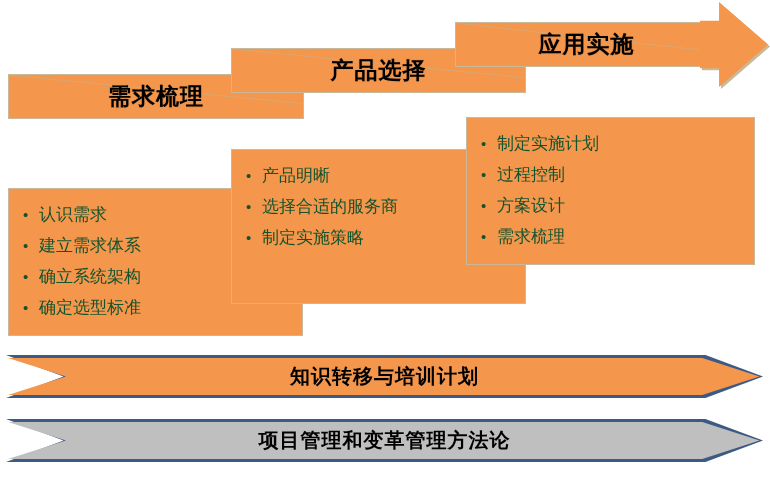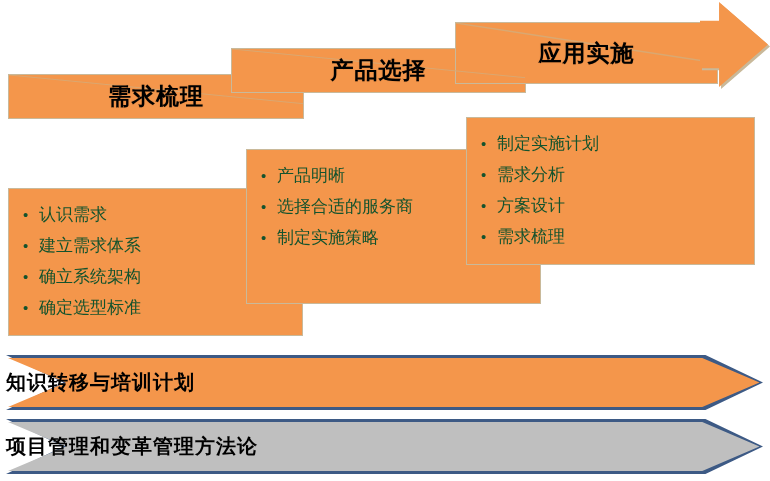--- a/index.html
+++ b/index.html
@@ -46,21 +46,21 @@
     z-index: 1;
     pointer-events: none;
   }
   .stage-band .diag line {
     stroke: #D9A872;
     stroke-width: 1;
   }
 
   #band-1 { left: 8px;   top: 74px; width: 296px; height: 45px; }
   #band-2 { left: 231px; top: 48px; width: 295px; height: 45px; }
-  #band-3 { left: 455px; top: 22px; width: 263px; height: 62px; justify-content: center; }
+  #band-3 { left: 455px; top: 22px; width: 263px; height: 45px; justify-content: center; }
 
   
   #arrow-head {
     position: absolute;
     left: 700px;
     top: 2px;
     width: 68px;
     height: 85px;
     background: #F4964B;
     clip-path: polygon(0% 22%, 28% 22%, 28% 0%, 100% 50%, 28% 100%, 28% 78%, 0% 78%);
@@ -100,31 +100,32 @@
   }
   .detail-box li::before {
     content: "\2022";
     position: absolute;
     left: 0;
     top: 0;
     font-size: 15px;
   }
 
   #detail-1 { left: 8px;   top: 188px; width: 295px; height: 148px; }
-  #detail-2 { left: 246px; top: 149px; width: 295px; height: 155px; z-index: 4; }
+  #detail-2 { left: 231px; top: 149px; width: 295px; height: 155px; z-index: 4; }
   #detail-3 { left: 466px; top: 117px; width: 289px; height: 148px; z-index: 5; }
 
   
   .chevron {
     position: absolute;
     left: 6px;
     width: 757px;
-    height: 55px;
+    height: 43px;
     display: flex;
     align-items: center;
+    justify-content: center;
   }
   .chevron .chev-shape {
     position: absolute;
     inset: 0;
     background: #3D5A85;
     clip-path: polygon(0% 0%, 92.4% 0%, 100% 50%, 92.4% 100%, 0% 100%, 7.6% 50%);
   }
   .chevron .chev-fill {
     position: absolute;
     left: 2px; right: 2px; top: 3px; bottom: 3px;
@@ -185,21 +186,21 @@
     <ul>
       <li>产品明晰</li>
       <li>选择合适的服务商</li>
       <li>制定实施策略</li>
     </ul>
   </div>
 
   <div class="detail-box" id="detail-3">
     <ul>
       <li>制定实施计划</li>
-      <li>需求分析</li>
+      <li>过程控制</li>
       <li>方案设计</li>
       <li>需求梳理</li>
     </ul>
   </div>
 
   <div class="chevron" id="chevron-orange">
     <div class="chev-shape"></div>
     <div class="chev-fill"></div>
     <span class="chev-label">知识转移与培训计划</span>
   </div>

